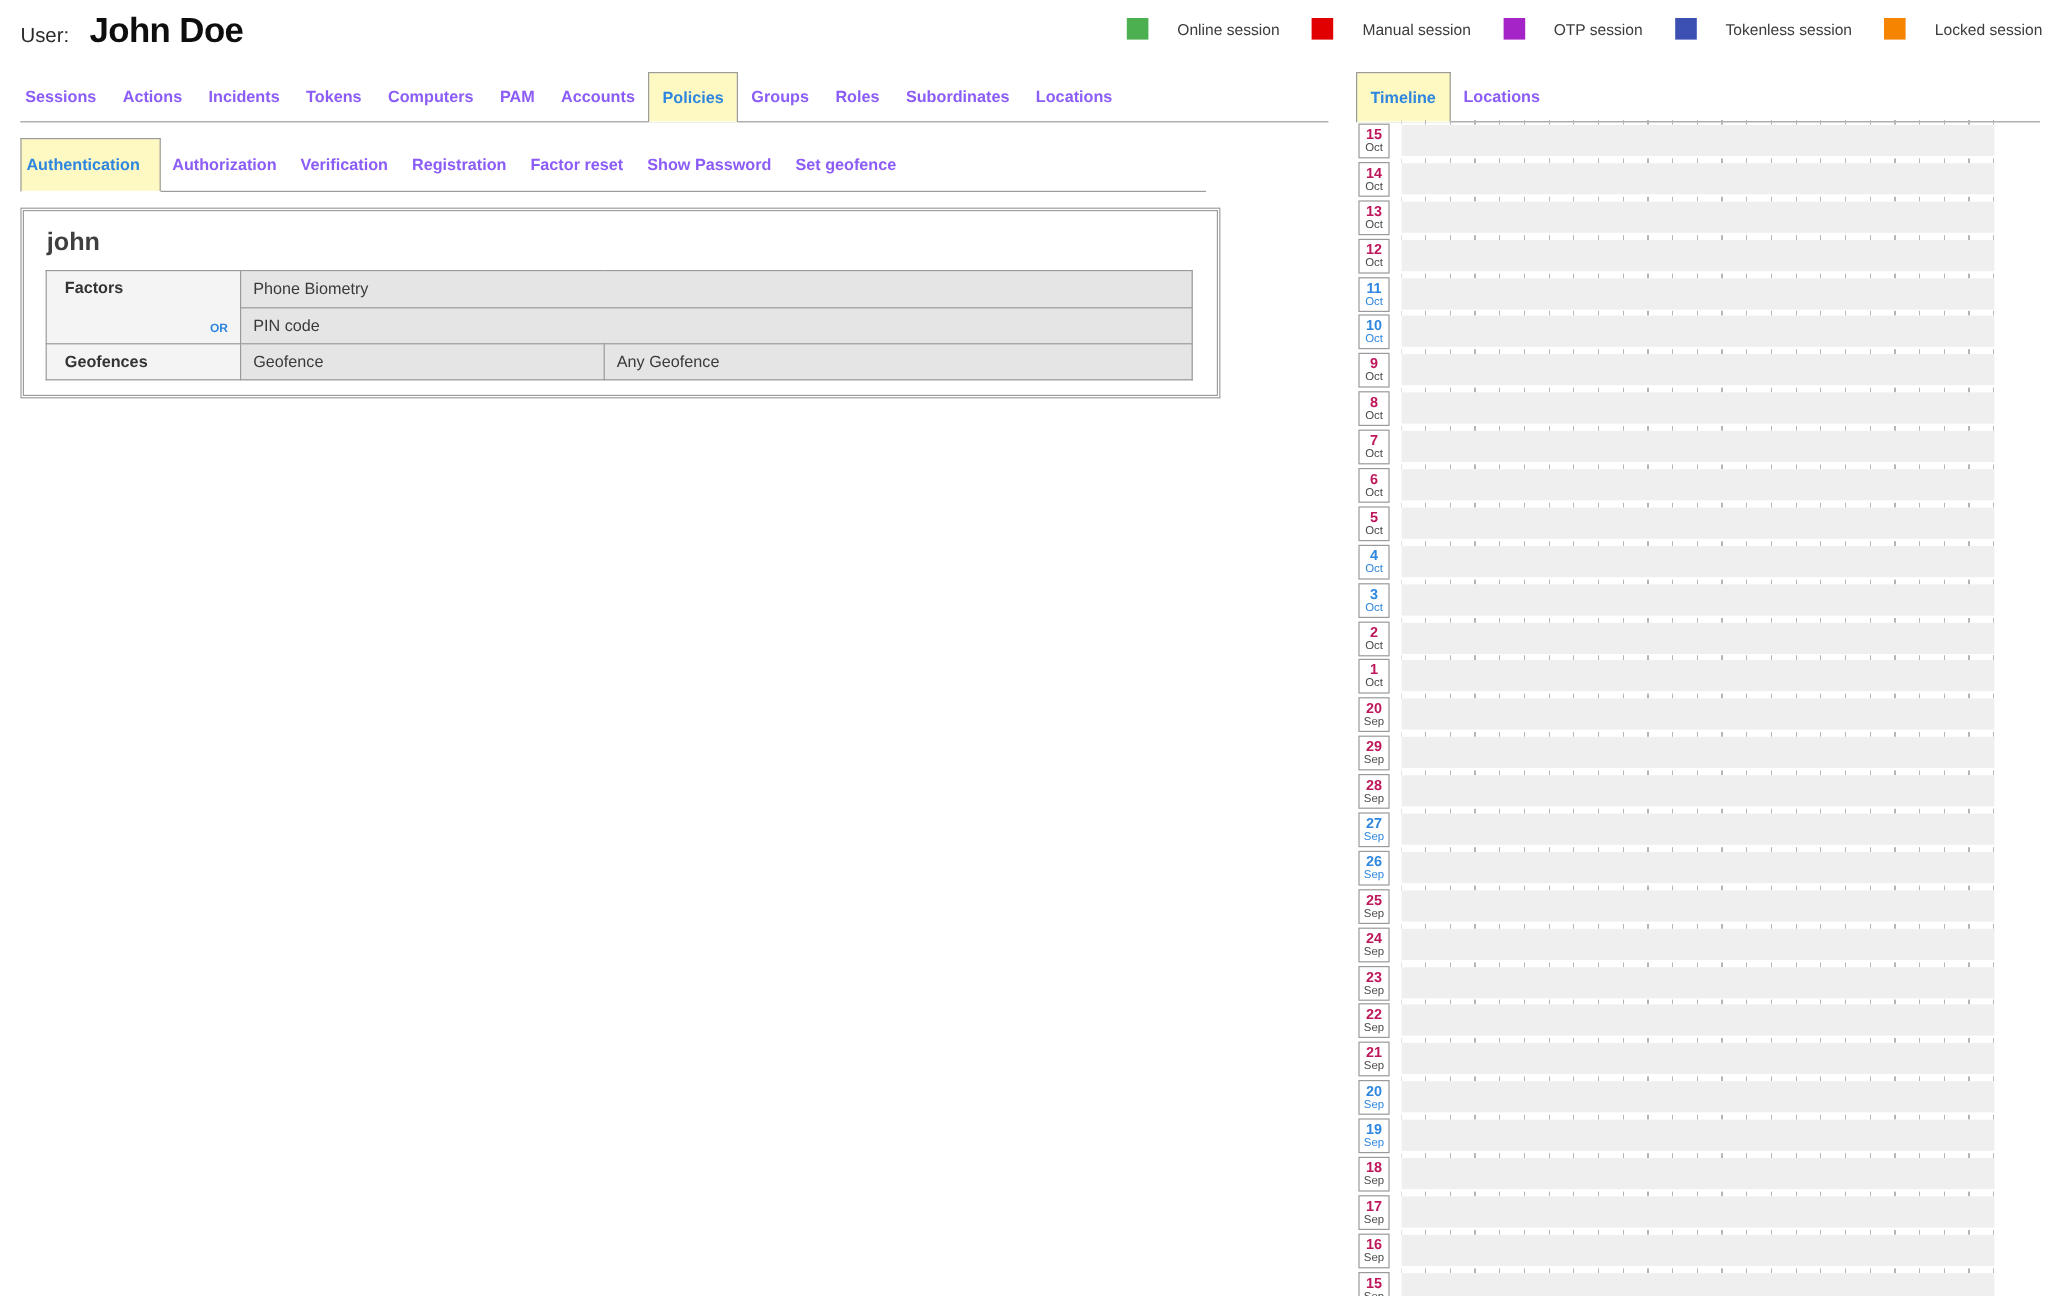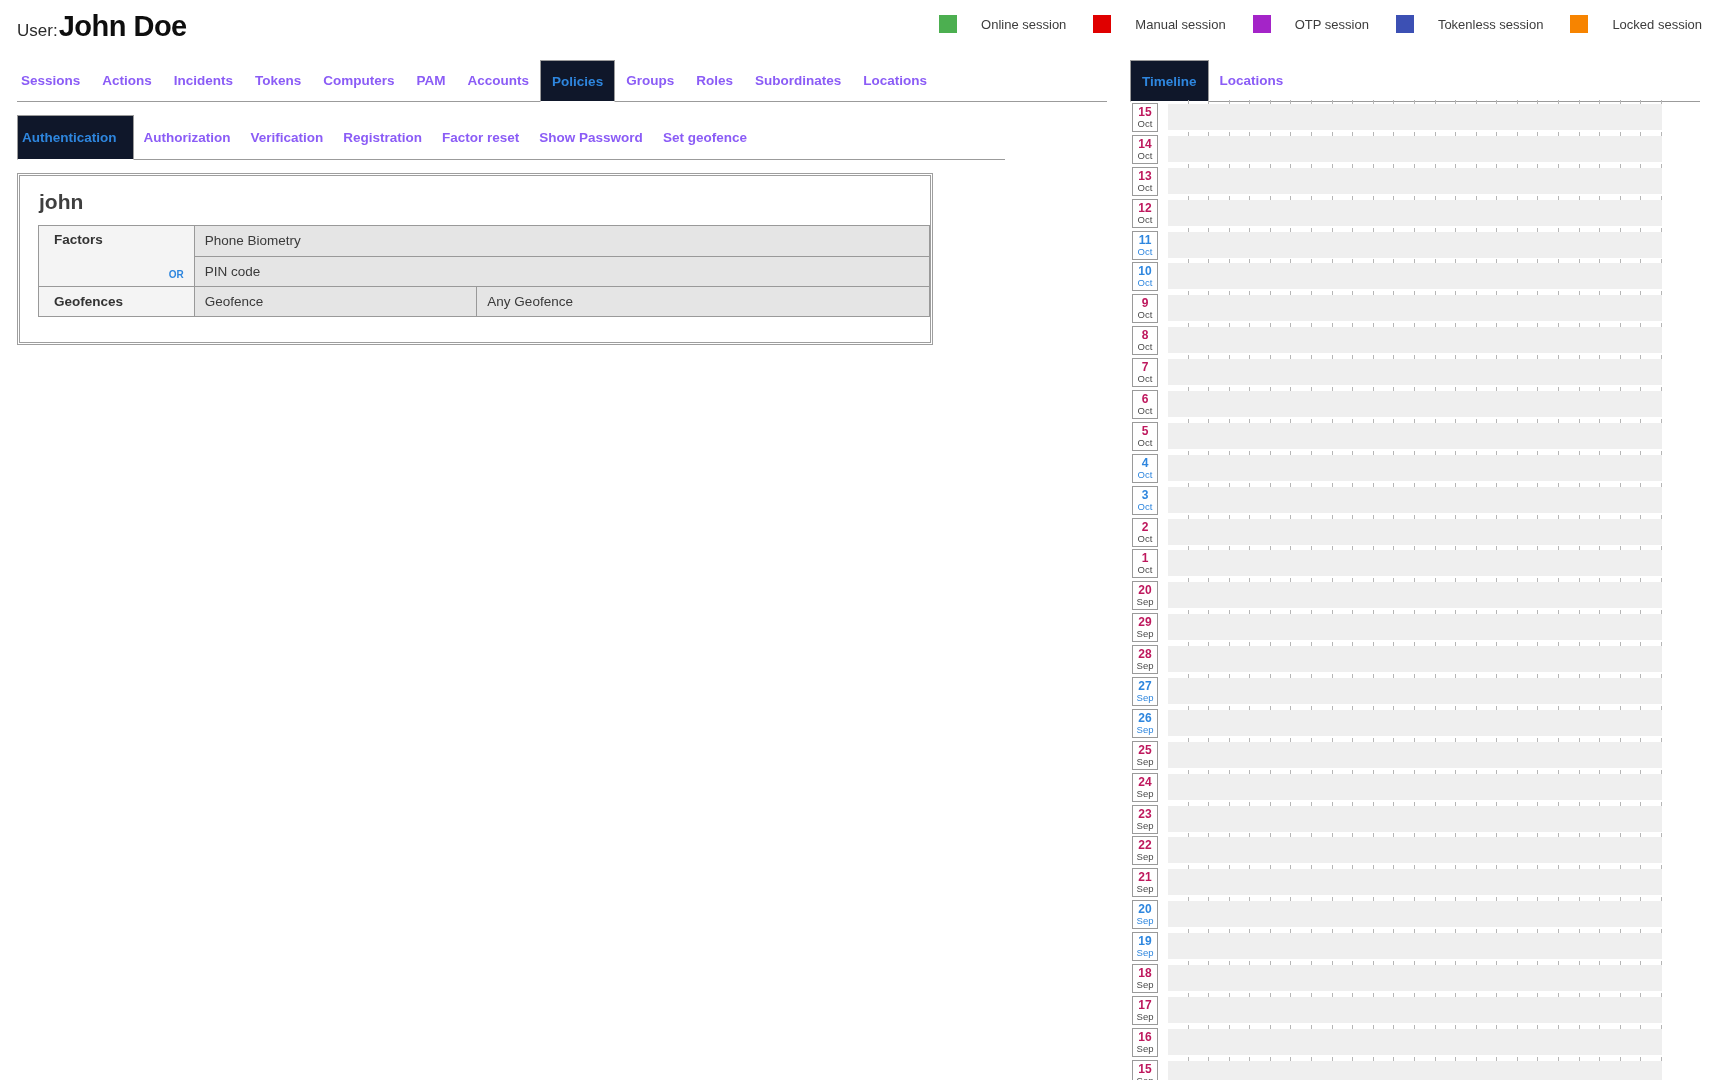--- a/index.html
+++ b/index.html
@@ -1,20 +1,20 @@
 <!DOCTYPE html>
 <html><head>
 <meta charset="utf-8">
 <style>
   html,body{margin:0;padding:0;background:#fff;}
   .app{position:relative;width:1720px;height:1080px;overflow:hidden;background:#fff;
        font-family:"Liberation Sans",sans-serif;}
 
   
-  .header{position:absolute;top:10px;left:17px;display:flex;align-items:baseline;gap:1px;}
+  .header{position:absolute;top:10px;left:17px;display:flex;align-items:baseline;gap:17px;}
   .user-label{font-size:17px;color:#2b2b2b;}
   .user-name{font-size:29px;font-weight:700;color:#0e0e0e;letter-spacing:-0.5px;}
 
   
   .legend{position:absolute;top:15px;right:18px;display:flex;gap:27px;align-items:center;}
   .legend-item{display:flex;align-items:center;gap:24px;}
   .swatch{width:18px;height:18px;display:inline-block;}
   .legend-label{font-size:13px;color:#3c3c3c;}
 
   
@@ -22,27 +22,27 @@
                border-bottom:1px solid #9b9b9b;display:flex;}
   .tabbar-panel{position:absolute;left:1130px;top:60px;width:570px;height:41px;
                 border-bottom:1px solid #9b9b9b;display:flex;}
   .subtabbar{position:absolute;left:17px;top:115px;width:988px;height:44px;
              border-bottom:1px solid #9b9b9b;display:flex;}
   .tab{display:flex;align-items:center;padding:0 11px;font-size:13.5px;font-weight:600;
        color:#8b5cf6;cursor:pointer;white-space:nowrap;box-sizing:border-box;}
   .subtabbar .tab{padding:0 10px;}
   .tabbar-main .tab:first-child,.subtabbar .tab:first-child{padding-left:4px;}
   .subtabbar .tab:first-child{padding-right:16px;}
-  .tab[data-active="true"]{color:#2e86de;background:#0f172a;border:1px solid #9b9b9b;
+  .tab[data-active="true"]{color:#2e86de;background:#fef9c3;border:1px solid #9b9b9b;
        border-bottom:1px solid #fff;margin-bottom:-1px;}
   .subtabbar .tab[data-active="true"]{}
 
   
-  .panel{position:absolute;left:17px;top:173px;width:916px;box-sizing:border-box;
-         border:3px double #9e9e9e;background:#fff;padding-bottom:25px;}
+  .panel{position:absolute;left:17px;top:173px;width:1000px;box-sizing:border-box;
+         border:3px double #9e9e9e;background:#fff;padding-bottom:12px;}
   .panel-title{font-size:21px;font-weight:700;color:#3f3f3f;margin:14px 0 0 19px;}
   .policy-table{border-collapse:collapse;margin:11px 0 0 18px;table-layout:fixed;}
   .policy-table td{border:1px solid #999;box-sizing:border-box;}
   .label-cell{background:#f4f4f4;padding:6px 8px 6px 15px;vertical-align:middle;}
   .value-cell{padding:4px 10px;font-size:13.5px;color:#3a3a3a;vertical-align:middle;
               background:#e5e5e5;}
   .factor-head{display:flex;justify-content:space-between;height:48px;}
   .lbl{font-weight:700;color:#333;font-size:13.5px;}
   .or{align-self:flex-end;font-size:10px;font-weight:700;color:#2e86de;padding-right:2px;}
   .row-h{height:30px;}

